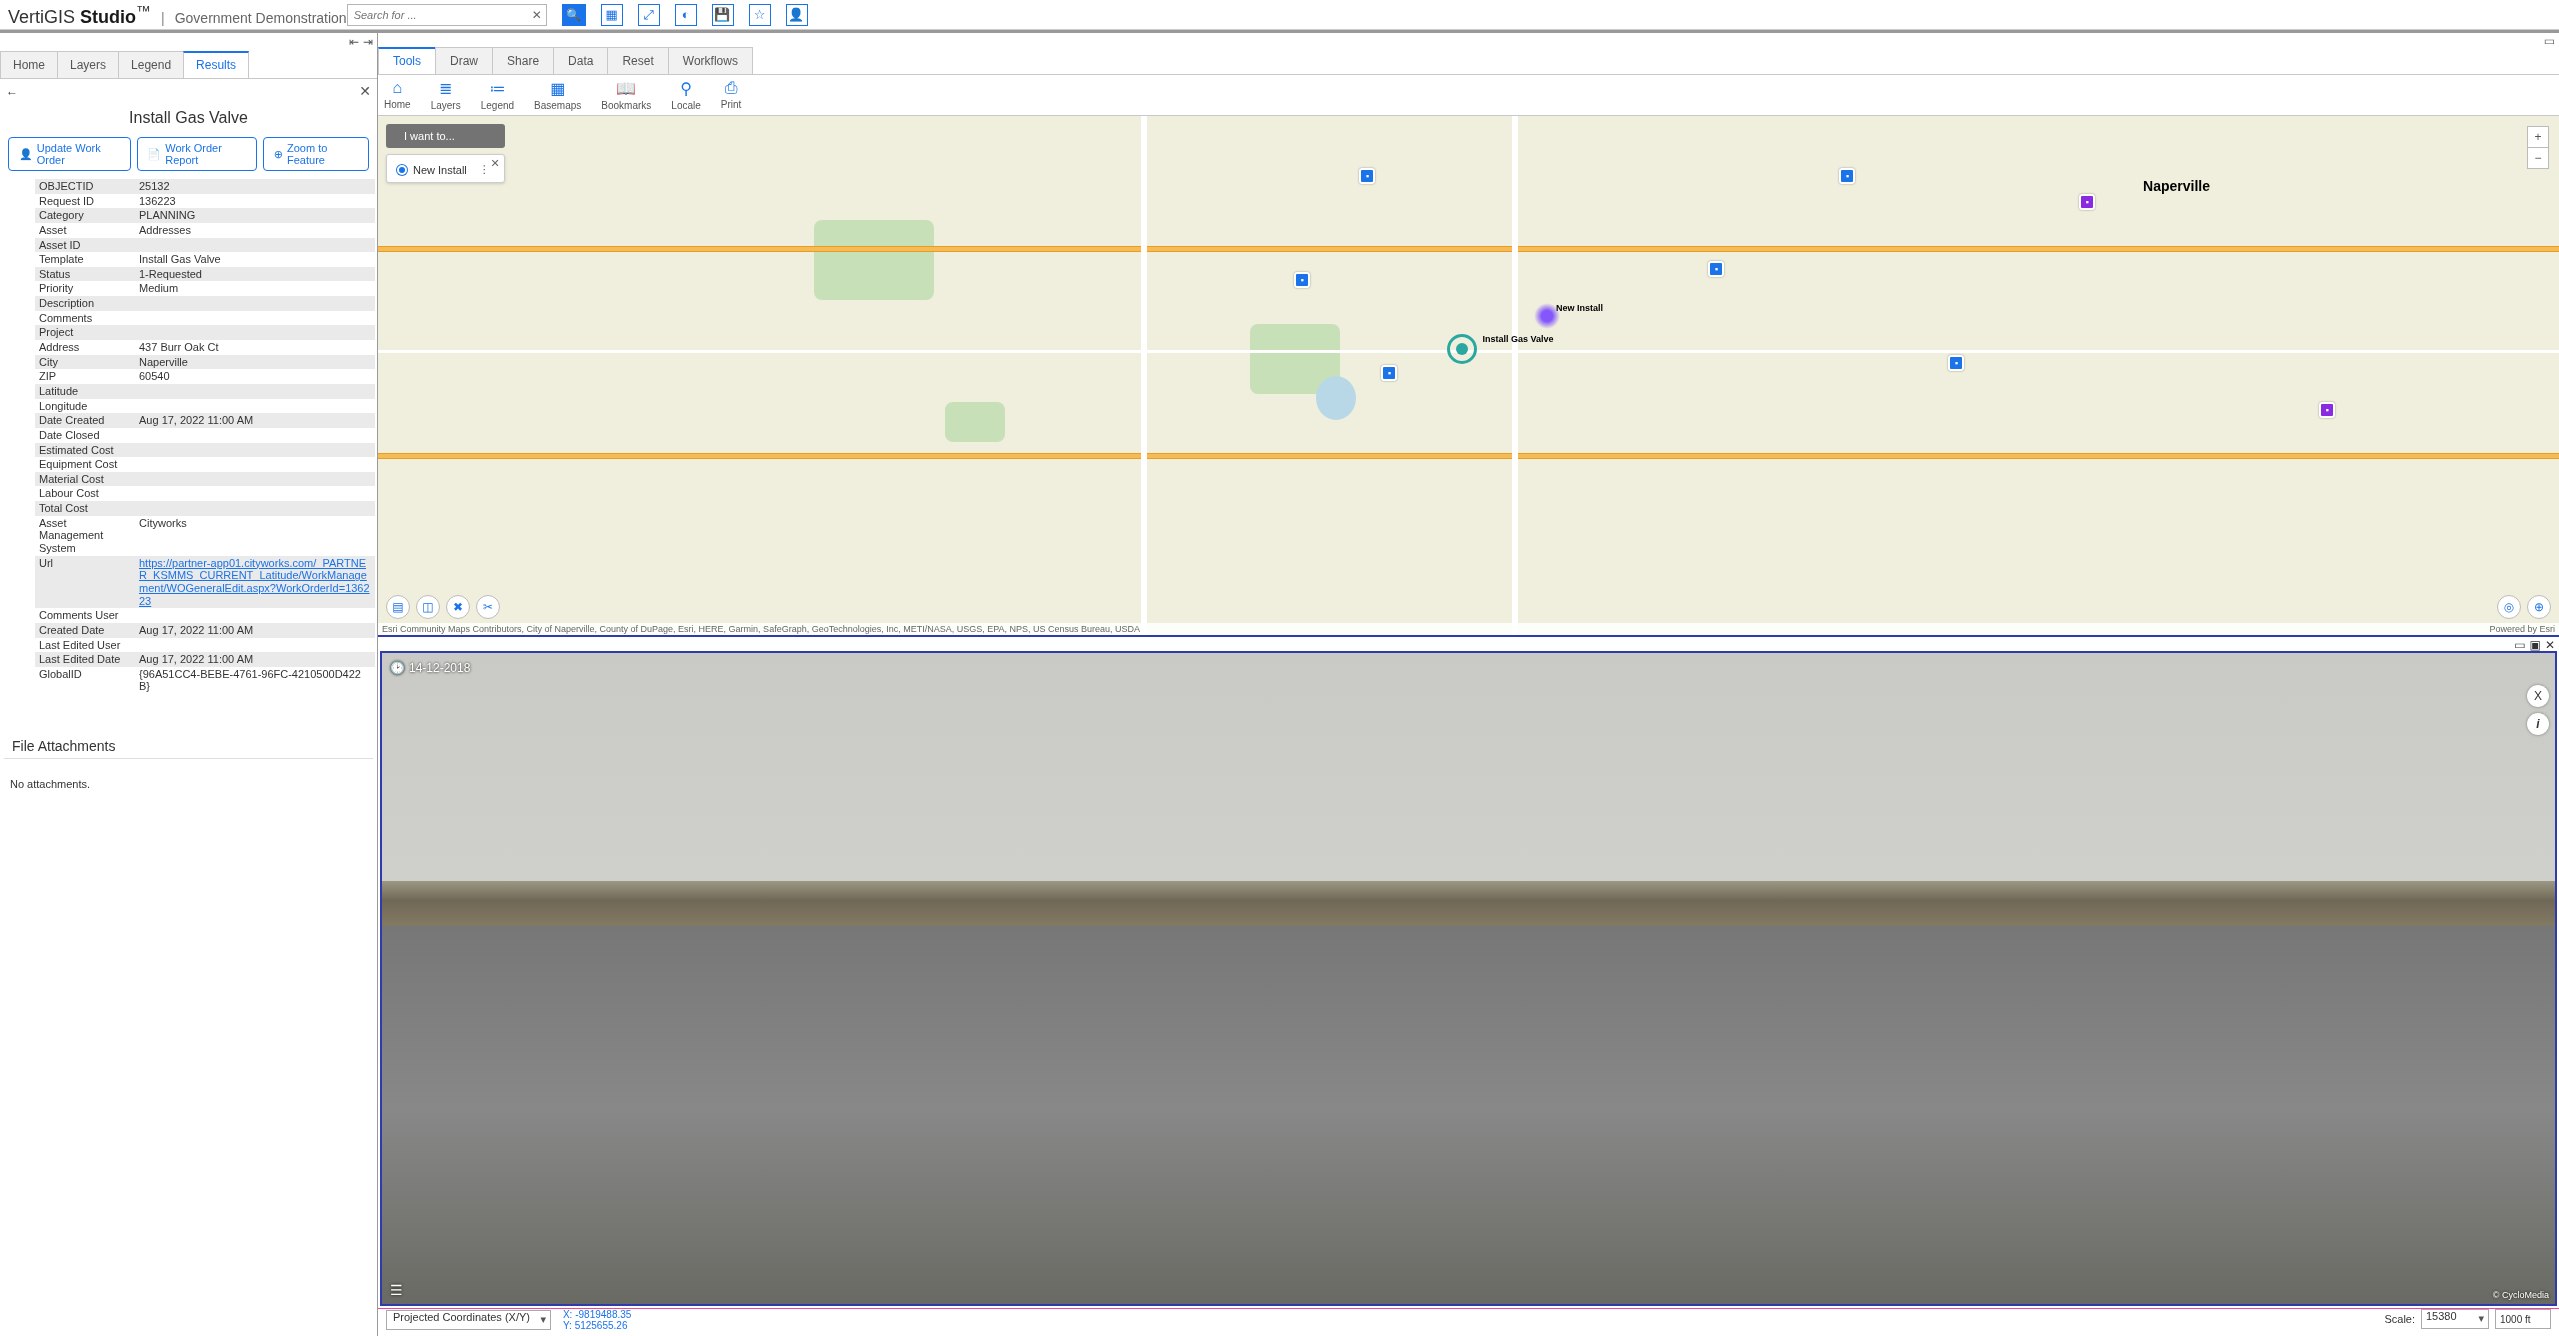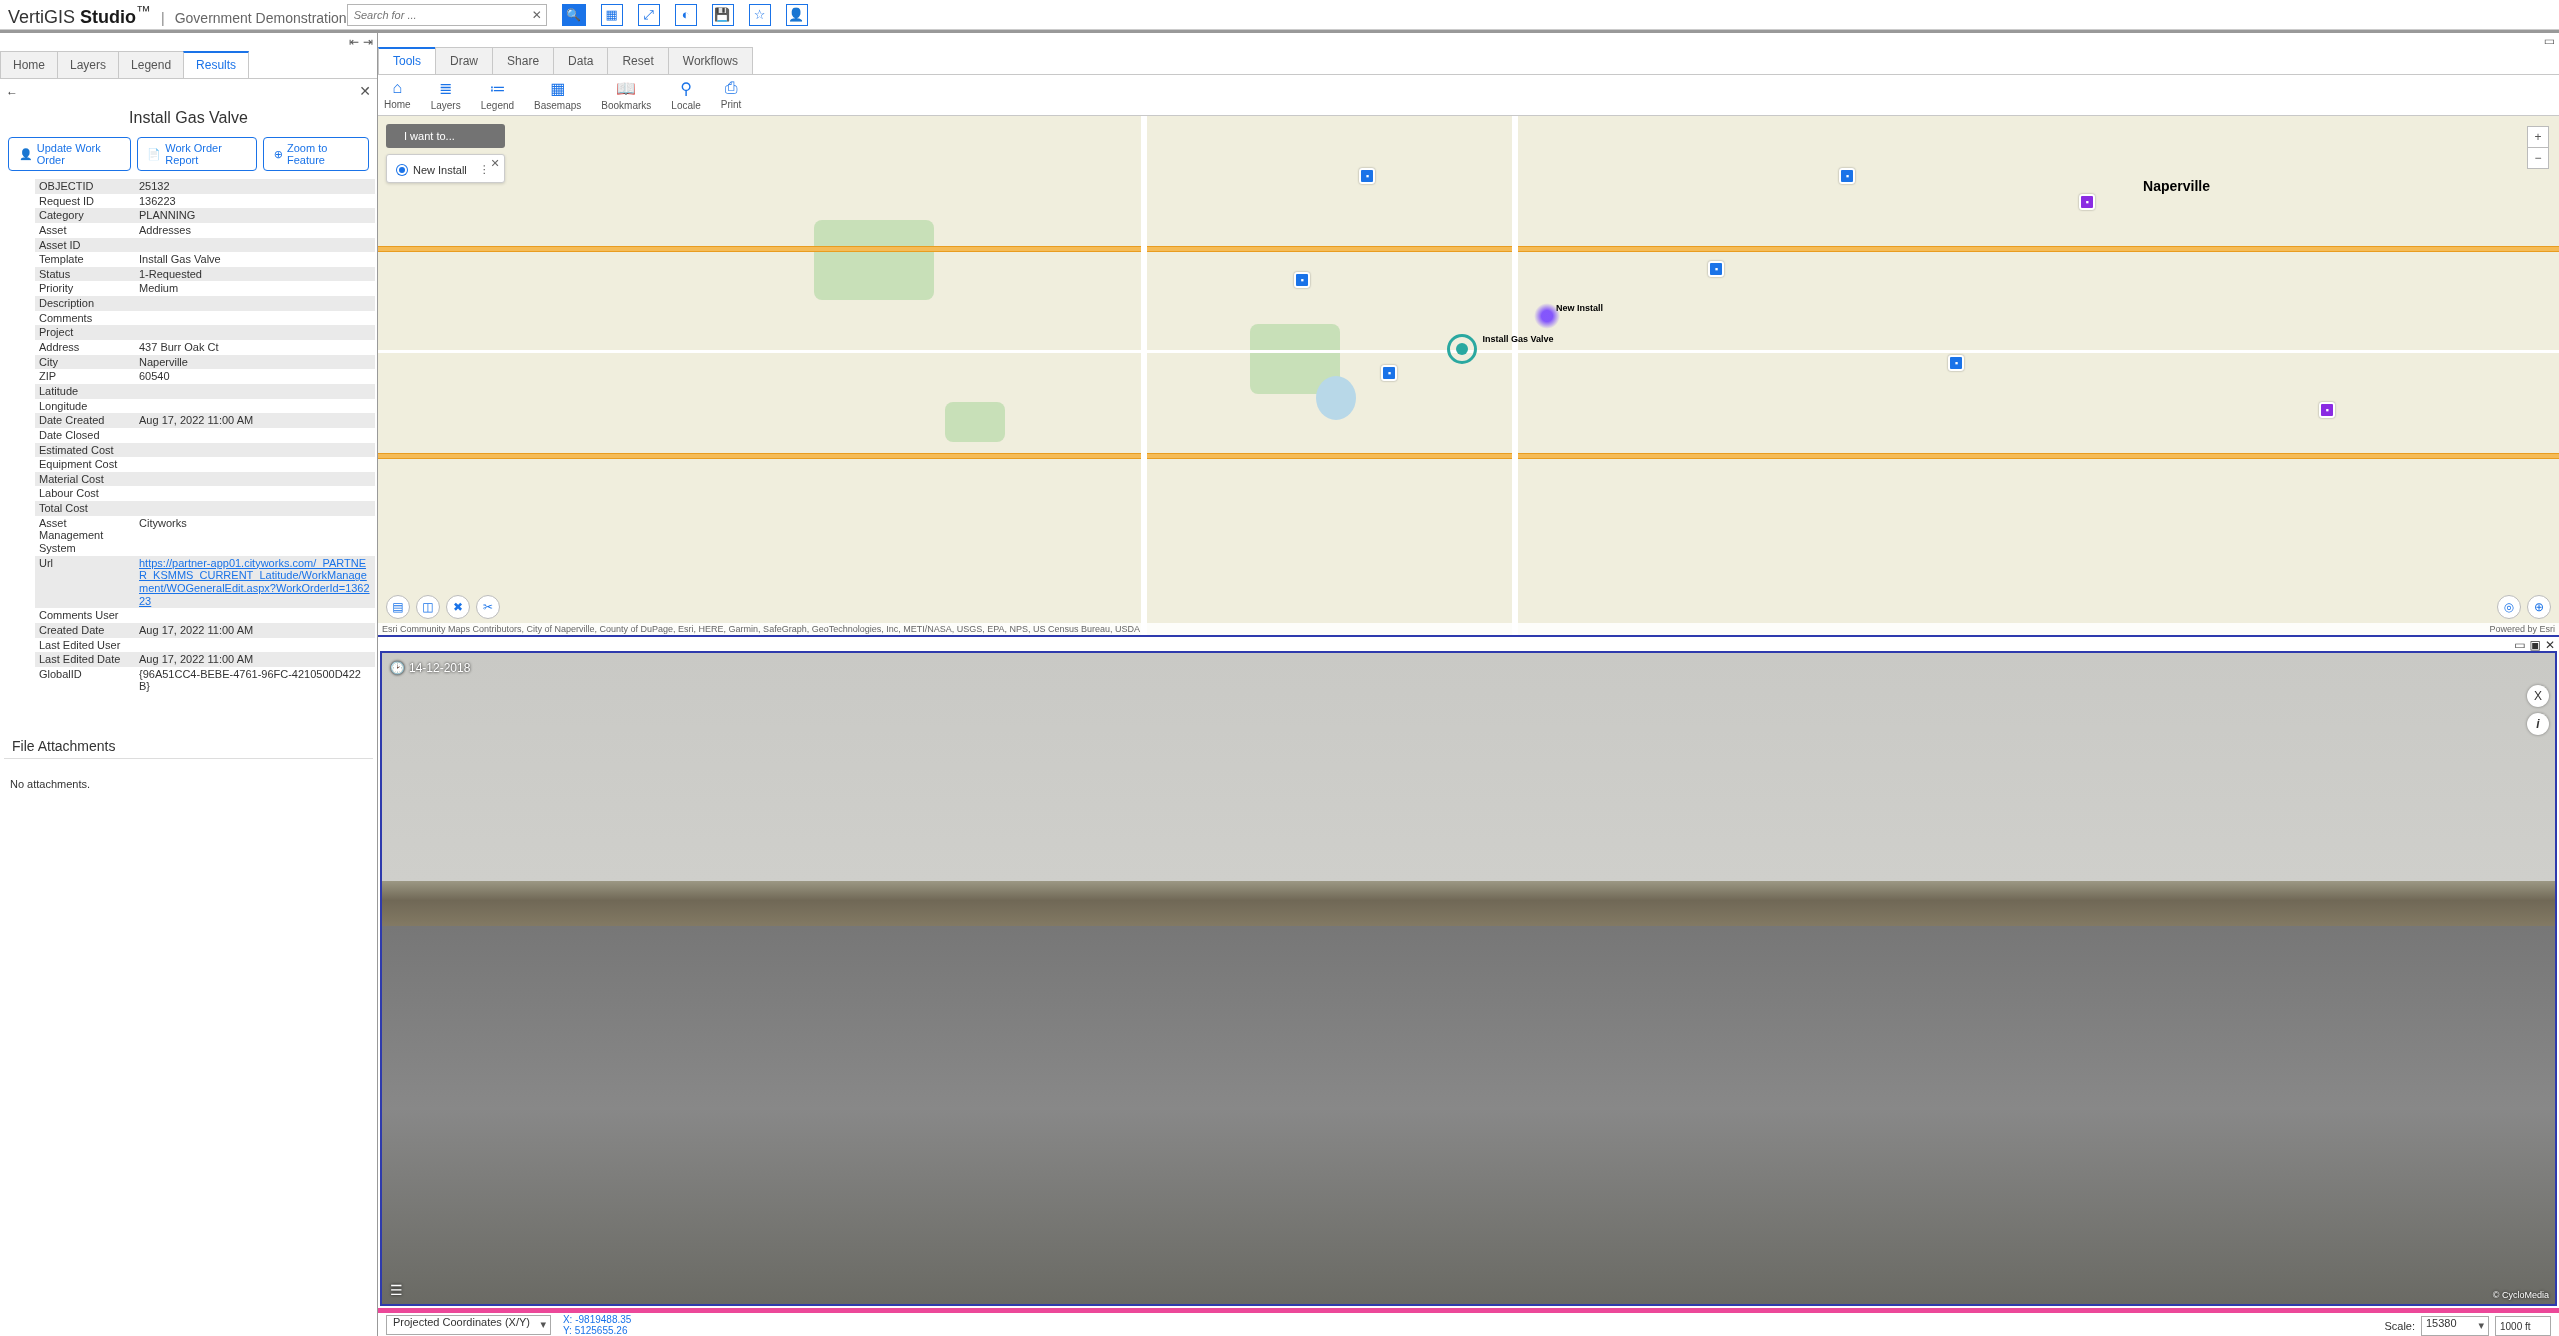--- a/index.html
+++ b/index.html
@@ -80,21 +80,21 @@
 .sv-wrap { flex: 1; margin: 0 2px 2px; border: 2px solid #2e3aad; position: relative;
   background: linear-gradient(to bottom, #c9c9c5 0%, #cfcfcb 35%, #9c9884 35%, #706856 38%, #837a64 42%, #777 42%, #888 70%, #6a6a64 100%);
 }
 .sv-date { position: absolute; top: 8px; left: 8px; color: #fff; font-size: 12px; display: flex; align-items: center; gap: 4px; text-shadow: 0 0 3px #000; }
 .sv-close { position: absolute; top: 32px; right: 6px; width: 22px; height: 22px; background: #fff; border-radius: 50%; display: flex; align-items: center; justify-content: center; cursor: pointer; box-shadow: 0 0 3px rgba(0,0,0,0.4); }
 .sv-info { position: absolute; top: 60px; right: 6px; width: 22px; height: 22px; background: #fff; border-radius: 50%; display: flex; align-items: center; justify-content: center; cursor: pointer; font-style: italic; font-weight: bold; box-shadow: 0 0 3px rgba(0,0,0,0.4); }
 .sv-menu { position: absolute; bottom: 6px; left: 8px; color: #fff; cursor: pointer; font-size: 14px; text-shadow: 0 0 3px #000; }
 .sv-credit { position: absolute; bottom: 4px; right: 6px; color: #fff; font-size: 9px; text-shadow: 0 0 3px #000; }
 
 
-.footer { height: 28px; border-top: 5px solid #ec4899; display: flex; align-items: flex-end; padding: 0 8px; gap: 12px; font-size: 11px; background: #fff; }
+.footer { height: 28px; border-top: 1px solid #ec4899; display: flex; align-items: flex-start; padding: 0 8px; gap: 12px; font-size: 11px; background: #fff; }
 .footer-left { display: flex; align-items: center; gap: 12px; }
 .footer-right { margin-left: auto; display: flex; align-items: center; gap: 6px; }
 .select { height: 20px; border: 1px solid #aaa; padding: 0 20px 0 6px; font-size: 11px; background: #fff; position: relative; cursor: pointer; }
 .select::after { content: "▾"; position: absolute; right: 4px; top: 2px; color: #555; }
 .coords { color: #1a73e8; font-size: 10px; line-height: 1.1; }
 .scale-in { width: 68px; height: 20px; border: 1px solid #aaa; padding: 0 4px; font-size: 11px;}
 .scalebar { width: 56px; height: 20px; border: 1px solid #aaa; padding: 0 4px; font-size: 10px; display: flex; align-items: center;}
 
 
 .road { position: absolute; background: #fff; }

